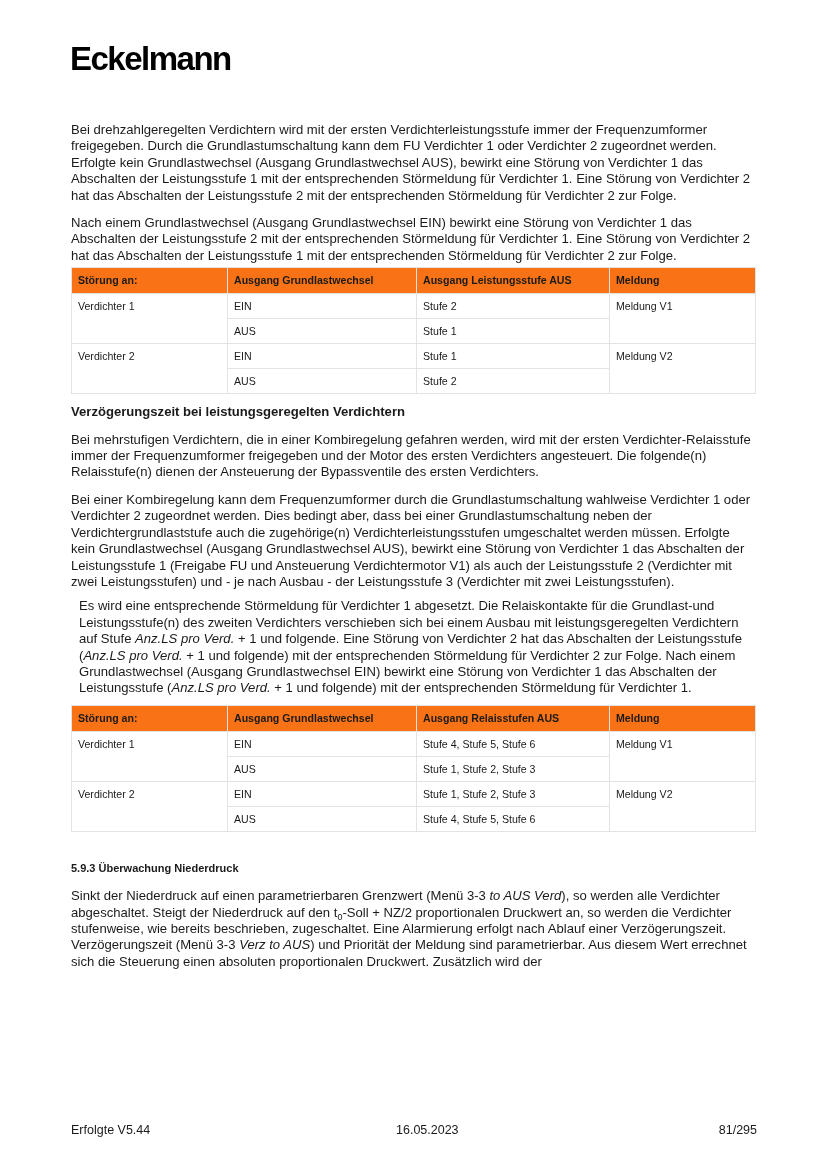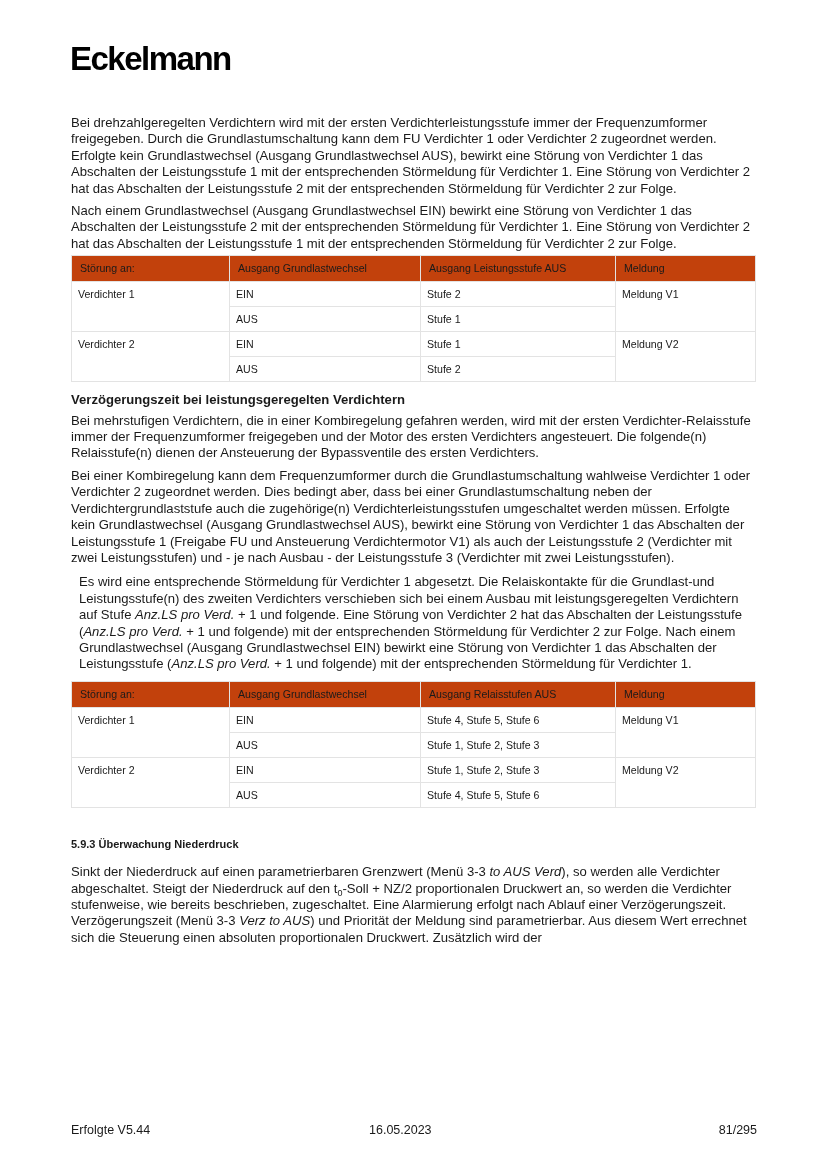--- a/index.html
+++ b/index.html
@@ -1,26 +1,26 @@
 <!DOCTYPE html>
 <html><head>
 <meta charset="utf-8">
 <style>
   html, body { margin: 0; padding: 0; background: #ffffff; }
   body { width: 827px; height: 1169px; position: relative; overflow: hidden;
          font-family: "Liberation Sans", sans-serif; color: #1a1a1a; }
   .logo { position: absolute; left: 70px; top: 40px; font-family: "Liberation Sans", sans-serif;
           font-weight: bold; font-size: 33px; letter-spacing: -1.5px; color: #000000; }
   .content { position: absolute; left: 71px; top: 111px; width: 686px; font-size: 13.1px; line-height: 16.4px; }
-  p { margin: 4px 0 6px 0; }
+  p { margin: 11px 0 6px 0; }
   .tight { margin: 8px; }
   .subhead { font-weight: bold; margin: 0; }
   table { border-collapse: collapse; width: 685px; font-size: 10.6px; margin: 2px 0 10px 0; }
   th, td { border: 1px solid #e3e3e3; text-align: left; vertical-align: top; padding: 0 6px; height: 24px; line-height: 24px; }
-  th { background: #c2410c; font-weight: normal; height: 25px; line-height: 25px; padding-left: 8px; }
+  th { background: #f97316; font-weight: bold; height: 25px; line-height: 25px; }
   .c1 { width: 143px; } .c2 { width: 176px; } .c3 { width: 180px; }
   h3 { font-size: 11px; font-weight: bold; margin: 28px 0 12px 0; }
   sub { font-size: 9px; vertical-align: -3px; line-height: 0; }
   .footer { position: absolute; top: 1123px; left: 71px; width: 686px; font-size: 12.5px; }
   .footer span { position: absolute; top: 0; }
 </style>
 </head>
 <body>
 
 <div class="logo">Eckelmann</div>
@@ -95,15 +95,15 @@
     </tr>
   </tbody>
     </table>
 
   <h3>5.9.3  Überwachung Niederdruck</h3>
   <p><span>Sinkt der Niederdruck auf einen parametrierbaren Grenzwert (Menü 3-3 </span><i>to AUS Verd</i><span>), so werden alle Verdichter abgeschaltet. Steigt der Niederdruck auf den t</span><sub>0</sub><span>-Soll + NZ/2 proportionalen Druckwert an, so werden die Verdichter stufenweise, wie bereits beschrieben, zugeschaltet. Eine Alarmierung erfolgt nach Ablauf einer Verzögerungszeit. Verzögerungszeit (Menü 3-3 </span><i>Verz to AUS</i><span>) und Priorität der Meldung sind parametrierbar. Aus diesem Wert errechnet sich die Steuerung einen absoluten proportionalen Druckwert. Zusätzlich wird der</span></p>
 </div>
 
 <div class="footer">
   <span style="left:0">Erfolgte V5.44</span>
-  <span style="left:298px">16.05.2023</span>
+  <span style="left:325px">16.05.2023</span>
   <span style="right:0">81/295</span>
 </div>
 
 </body></html>

